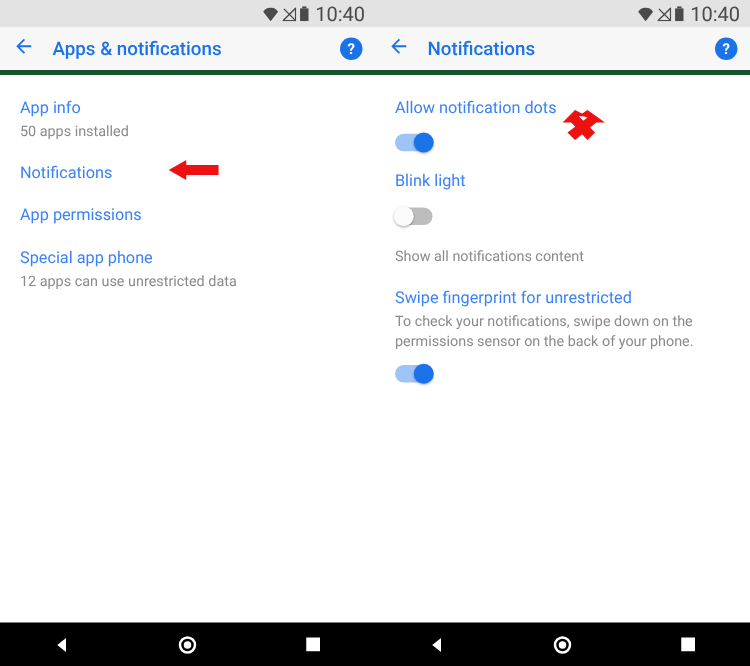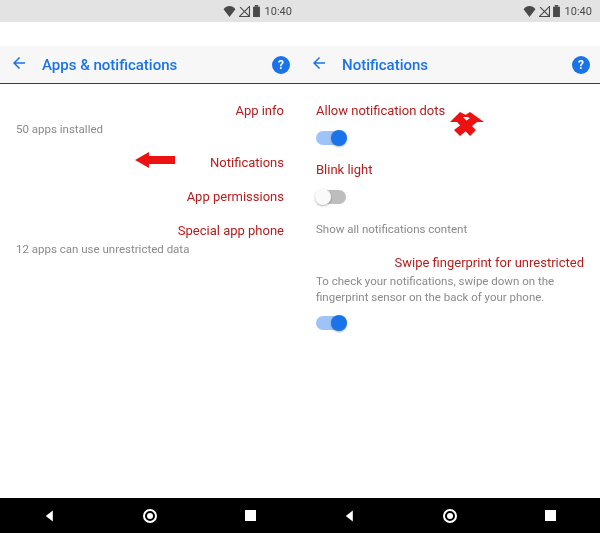--- a/index.html
+++ b/index.html
@@ -20,29 +20,28 @@
     background: #fff;
   }
   .statusbar {
     height: 22px;
     background: #e3e3e4;
     display: flex; align-items: center; justify-content: flex-end;
     padding: 0 8px;
     gap: 3px;
   }
   .statusbar svg { display: block; }
-  .status-time { font-size: 11px; color: #4a4a4a; margin-left: 2px; }
+  .status-time { font-size: 16px; color: #4a4a4a; margin-left: 2px; }
   .appbar {
     height: 38px;
     background: #f7f7f8;
-    border-bottom: 1px solid #14532d;
+    border-bottom: 4px solid #14532d;
     display: flex; align-items: center;
     padding: 0 10px;
     position: relative;
-    margin-top: 24px;
   }
   .appbar-title {
     color: #1a73e8;
     font-size: 15px;
     font-weight: 500;
     margin-left: 14px;
     flex: 1;
   }
   .help-dot {
     width: 18px; height: 18px; border-radius: 50%;
@@ -52,21 +51,21 @@
     font-size: 12px; font-weight: 700;
     cursor: pointer;
   }
   .back-arrow { cursor: pointer; }
 
   .content { flex: 1; padding: 10px 0 0 0; overflow: hidden; }
   .row {
     padding: 8px 16px;
     cursor: pointer;
   }
-  .row .title { color: #b91c1c; font-size: 13px; line-height: 1.4; text-align: right; }
+  .row .title { color: #3b82f6; font-size: 13px; line-height: 1.4; }
   .row .sub   { color: #8a8a8a; font-size: 11.5px; margin-top: 2px; line-height: 1.35; }
 
   .row.toggle {
     display: flex; align-items: flex-start; gap: 8px; flex-direction: column;
   }
   .row.toggle .texts { flex: 1; }
   .switch {
     width: 30px; height: 14px; border-radius: 8px;
     background: #bdbdbd;
     position: relative;
@@ -230,21 +229,21 @@
         <div class="switch">
             <div class="knob"></div>
           </div>
       </div>
       <div class="row">
         <div class="sub">Show all notifications content</div>
       </div>
       <div class="row toggle">
         <div class="texts">
           <div class="title">Swipe fingerprint for unrestricted</div>
-          <div class="sub">To check your notifications, swipe down on the fingerprint sensor on the back of your phone.</div>
+          <div class="sub">To check your notifications, swipe down on the permissions sensor on the back of your phone.</div>
         </div>
         <div class="switch on">
             <div class="knob"></div>
           </div>
       </div>
     </div>
 
     <div class="navbar">
       <div class="navbtn">
         <svg width="14" height="14" viewBox="0 0 20 20">

